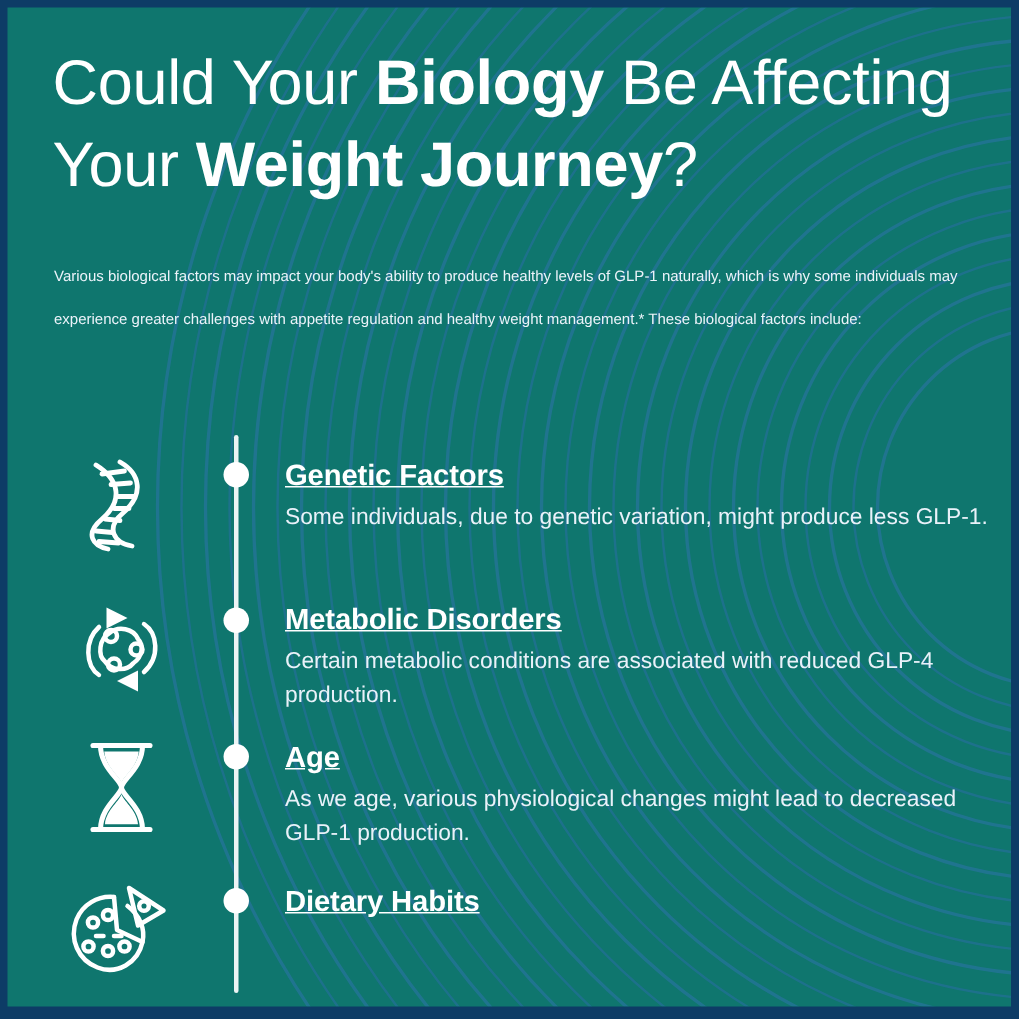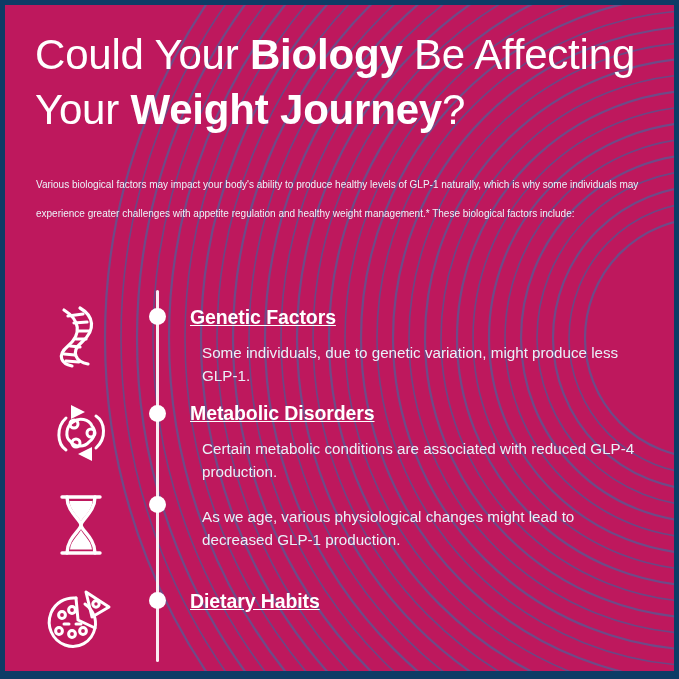--- a/index.html
+++ b/index.html
@@ -9,21 +9,21 @@
     background:#0d3c66;
   }
   #poster{
     position:relative;width:679px;height:679px;
     background:#0d3c66;
     overflow:hidden;
   }
   
   #panel{
     position:absolute;left:5px;top:5px;right:5px;bottom:8px;
-    background:#be185d;
+    background:#0f766e;
     overflow:hidden;
   }
   #arcs{
     position:absolute;left:0;top:0;width:100%;height:100%;
     opacity:.55;
   }
   #content{
     position:absolute;left:0;top:0;width:100%;height:100%;
   }
 
@@ -65,21 +65,21 @@
     display:flex;align-items:center;justify-content:center;
   }
   .icon-wrap svg{display:block;}
   .txt{position:absolute;left:185px;width:470px;}
   .item-title{
     color:#ffffff;font-size:19.5px;font-weight:700;
     letter-spacing:-0.1px;margin:0 0 4px 0;line-height:24px;text-decoration:underline;
   }
   .item-desc{
     color:#e9f1f9;font-size:15.2px;font-weight:400;
-    line-height:23px;margin:12px;
+    line-height:23px;margin:0;
   }
 </style>
 </head>
 <body>
 
 <div id="poster">
   <div id="panel">
 
     <svg id="arcs" viewBox="0 0 669 666" preserveAspectRatio="none">
       <g fill="none" stroke="#2f73ab" stroke-width="2.2">
@@ -188,20 +188,21 @@
               <path d="M15 5 C15 20, 29 28, 29 33 C29 38, 15 46, 15 61"></path>
               <path d="M43 5 C43 20, 29 28, 29 33 C29 38, 43 46, 43 61"></path>
             </g>
             <g fill="#ffffff">
               <path d="M17.5 9 L40.5 9 C40 19, 29 27, 29 30 C29 27, 18 19, 17.5 9 Z"></path>
               <path d="M29 37 C29 41, 18.5 48, 18 57.5 L40 57.5 C39.5 48, 29 41, 29 37 Z"></path>
             </g>
           </svg>
         </div>
         <div class="txt" style="top:8px">
+          <p class="item-title">Age</p>
           <p class="item-desc">As we age, various physiological changes might lead to decreased GLP-1 production.</p>
         </div>
       </div>
 
       <div class="item" style="top:576px">
         <div class="icon-wrap" style="top:0">
           <svg width="72" height="70" viewBox="0 0 72 70">
             <g stroke="#ffffff" stroke-width="3" fill="none" stroke-linecap="round" stroke-linejoin="round">
 
               <path d="M40 18 C48 24, 52 33, 50 42 C47 56, 33 64, 20 59 C7 54, 1 40, 6 27 C10 17, 20 11, 31 12"></path>

